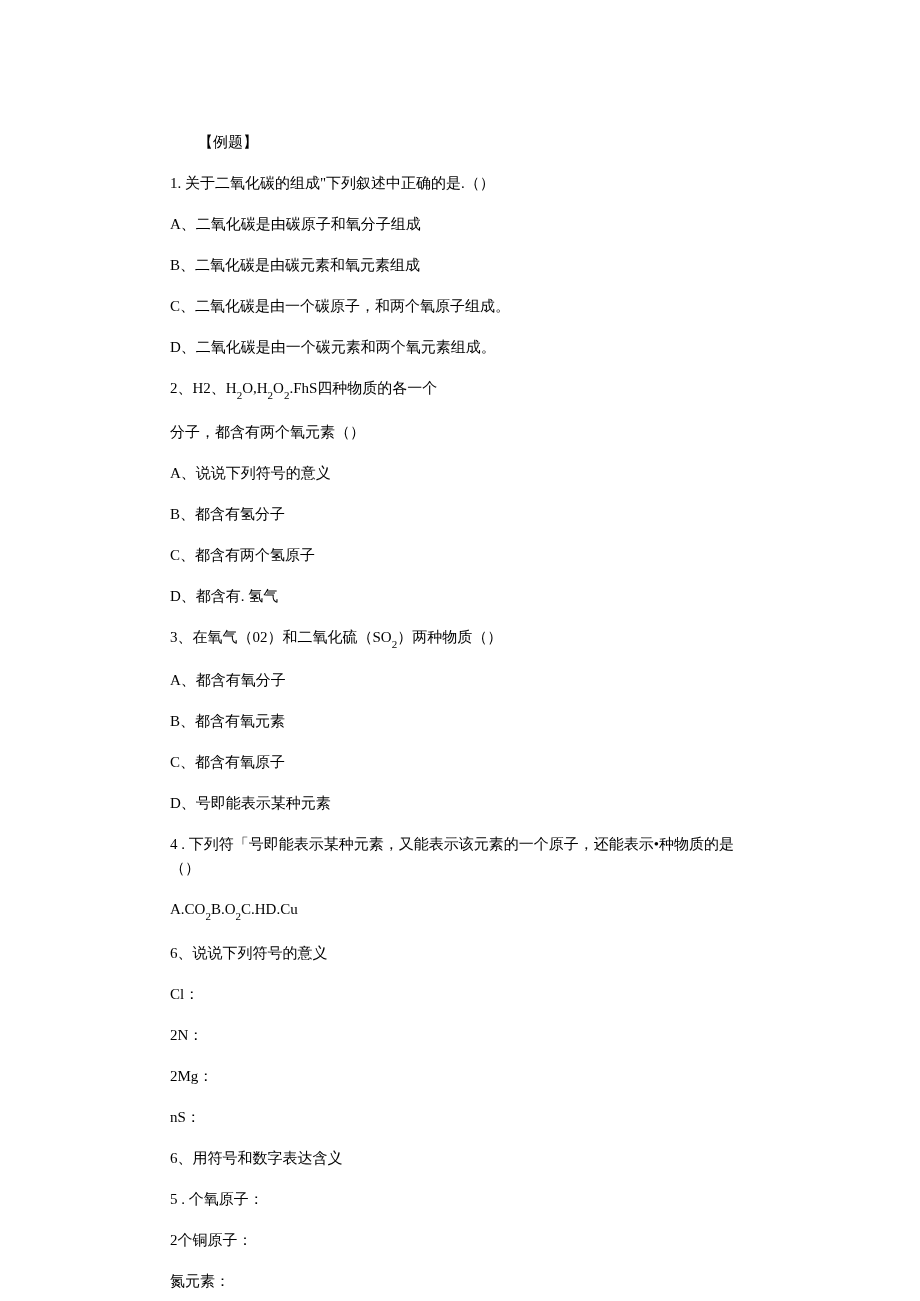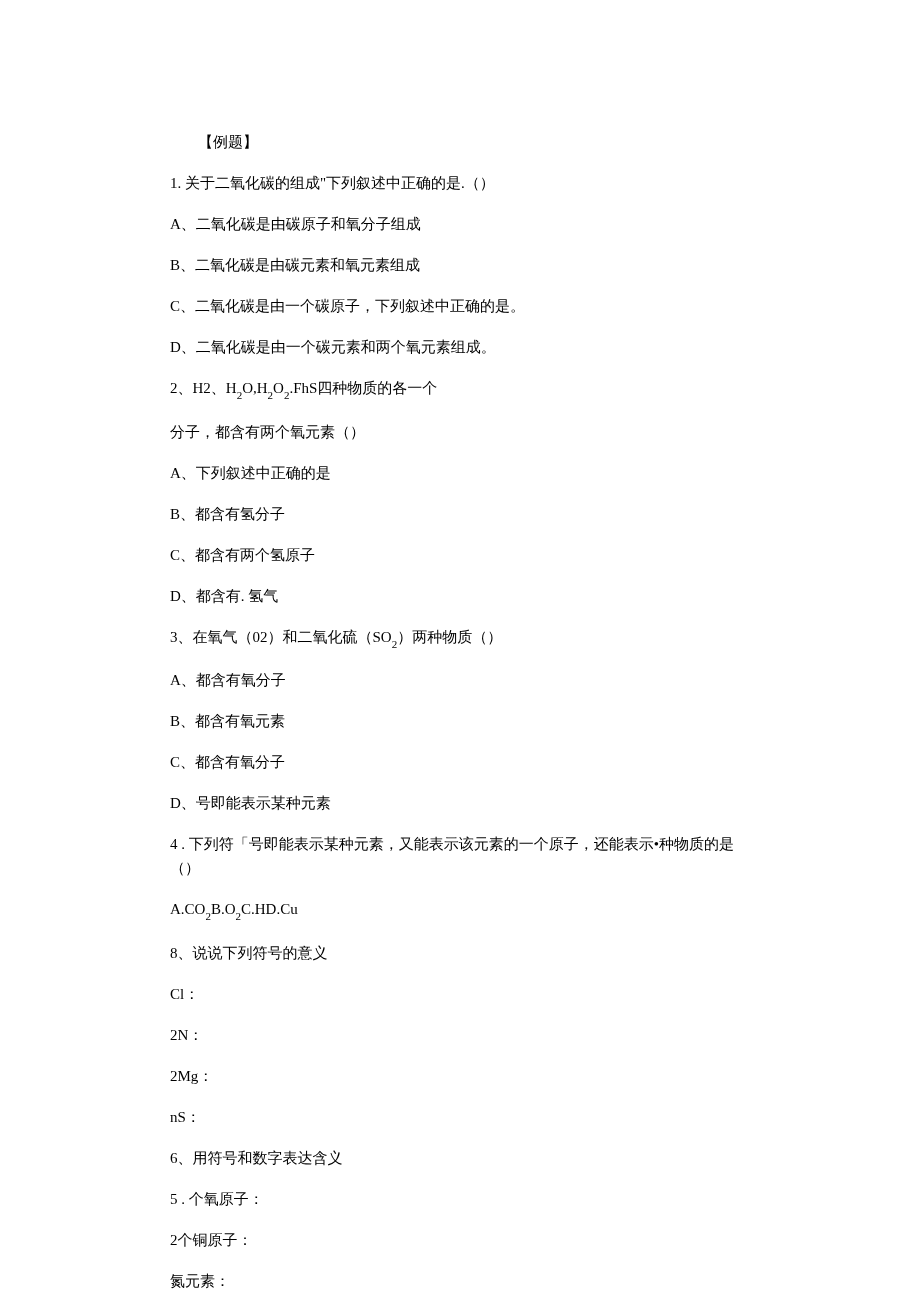--- a/index.html
+++ b/index.html
@@ -32,46 +32,46 @@
     }
   </style>
 </head>
 <body>
 
 <div class="line header">【例题】</div>
 
 <div class="line">1. 关于二氧化碳的组成"下列叙述中正确的是.（）</div>
 <div class="line">A、二氧化碳是由碳原子和氧分子组成</div>
 <div class="line">B、二氧化碳是由碳元素和氧元素组成</div>
-<div class="line">C、二氧化碳是由一个碳原子，下列叙述中正确的是。</div>
+<div class="line">C、二氧化碳是由一个碳原子，和两个氧原子组成。</div>
 <div class="line">D、二氧化碳是由一个碳元素和两个氧元素组成。</div>
 
 <div class="line">
   <span>2、H2、H</span><span class="sub">2</span><span>O,H</span><span class="sub">2</span><span>O</span><span class="sub">2</span><span>.FhS四种物质的各一个</span>
 </div>
 <div class="line">分子，都含有两个氧元素（）</div>
-<div class="line">A、下列叙述中正确的是</div>
+<div class="line">A、说说下列符号的意义</div>
 <div class="line">B、都含有氢分子</div>
 <div class="line">C、都含有两个氢原子</div>
 <div class="line">D、都含有. 氢气</div>
 
 <div class="line">
   <span>3、在氧气（02）和二氧化硫（SO</span><span class="sub">2</span><span>）两种物质（）</span>
 </div>
 <div class="line">A、都含有氧分子</div>
 <div class="line">B、都含有氧元素</div>
-<div class="line">C、都含有氧分子</div>
+<div class="line">C、都含有氧原子</div>
 <div class="line">D、号即能表示某种元素</div>
 
 <div class="line">4 . 下列符「号即能表示某种元素，又能表示该元素的一个原子，还能表示•种物质的是（）</div>
 <div class="line">
   <span>A.CO</span><span class="sub">2</span><span>B.O</span><span class="sub">2</span><span>C.HD.Cu</span>
 </div>
 
-<div class="line">8、说说下列符号的意义</div>
+<div class="line">6、说说下列符号的意义</div>
 <div class="line">Cl：</div>
 <div class="line">2N：</div>
 <div class="line">2Mg：</div>
 <div class="line">nS：</div>
 
 <div class="line">6、用符号和数字表达含义</div>
 <div class="line">5 . 个氧原子：</div>
 <div class="line">2个铜原子：</div>
 <div class="line">氮元素：</div>
 

